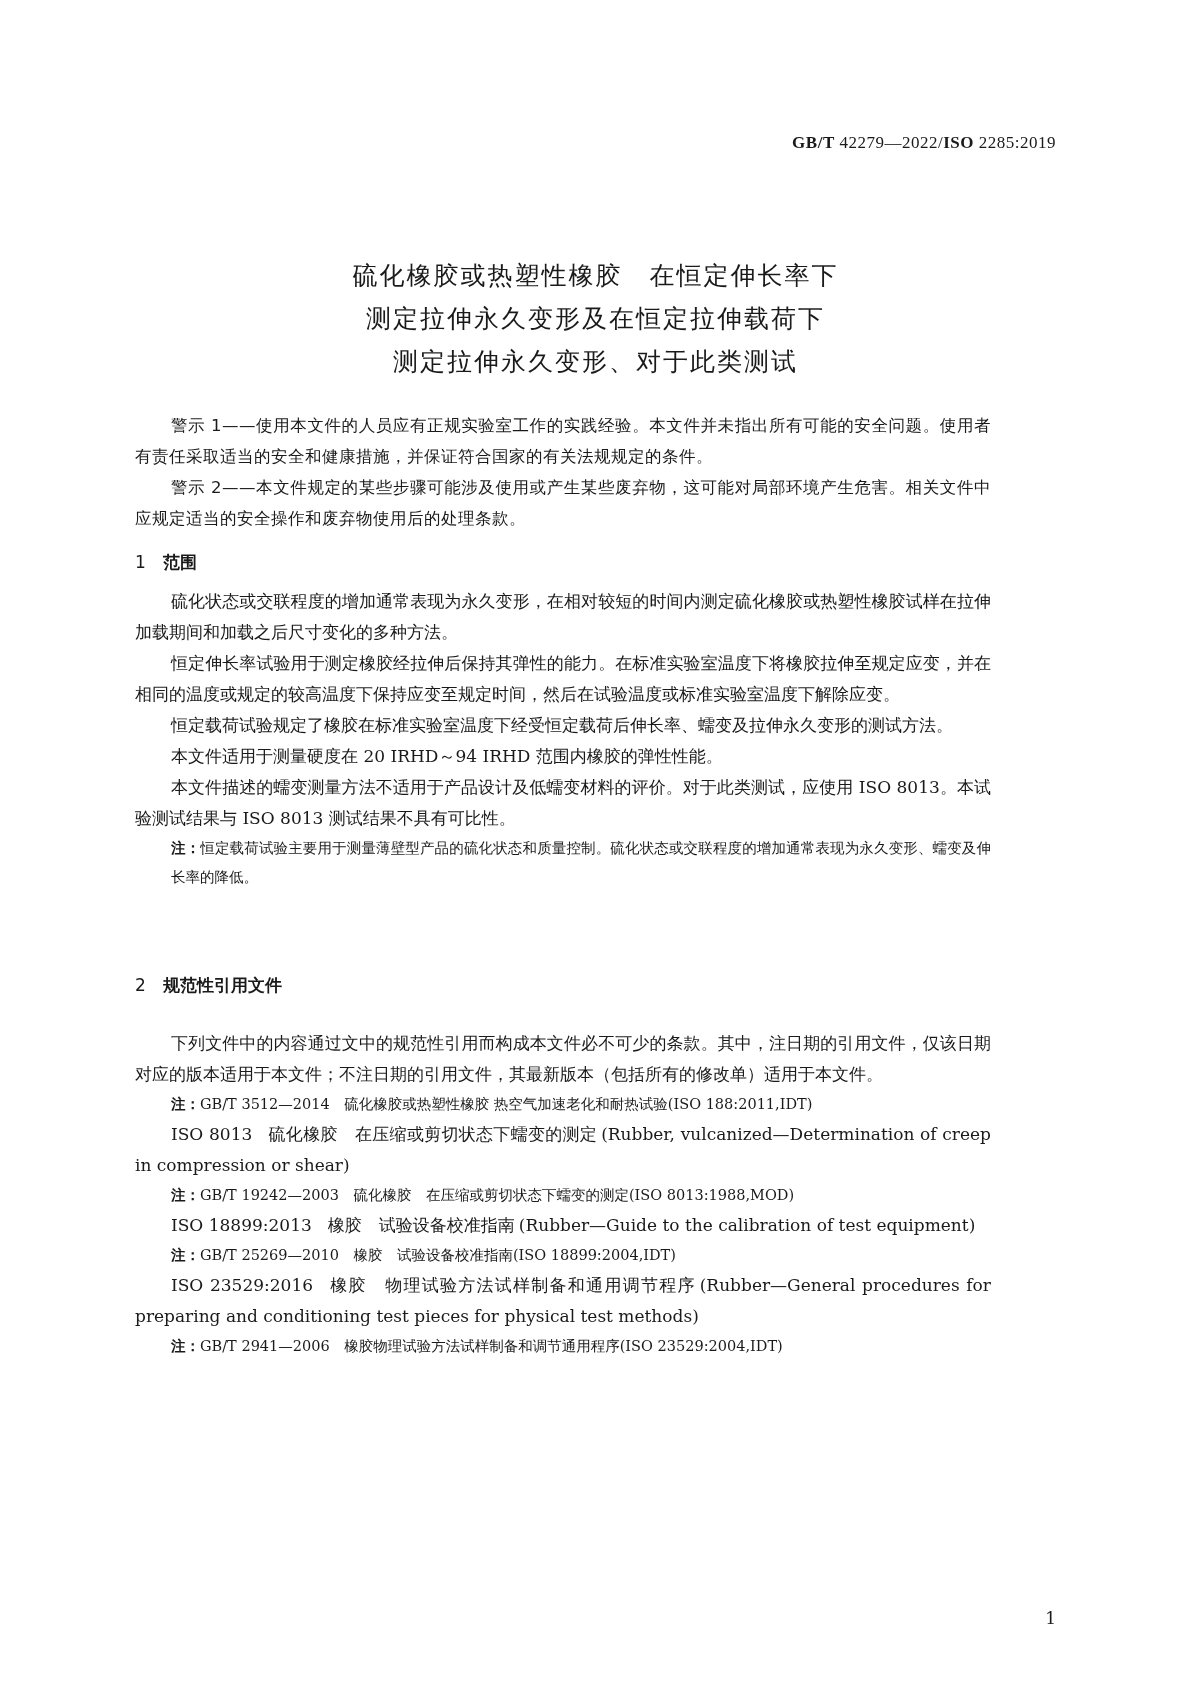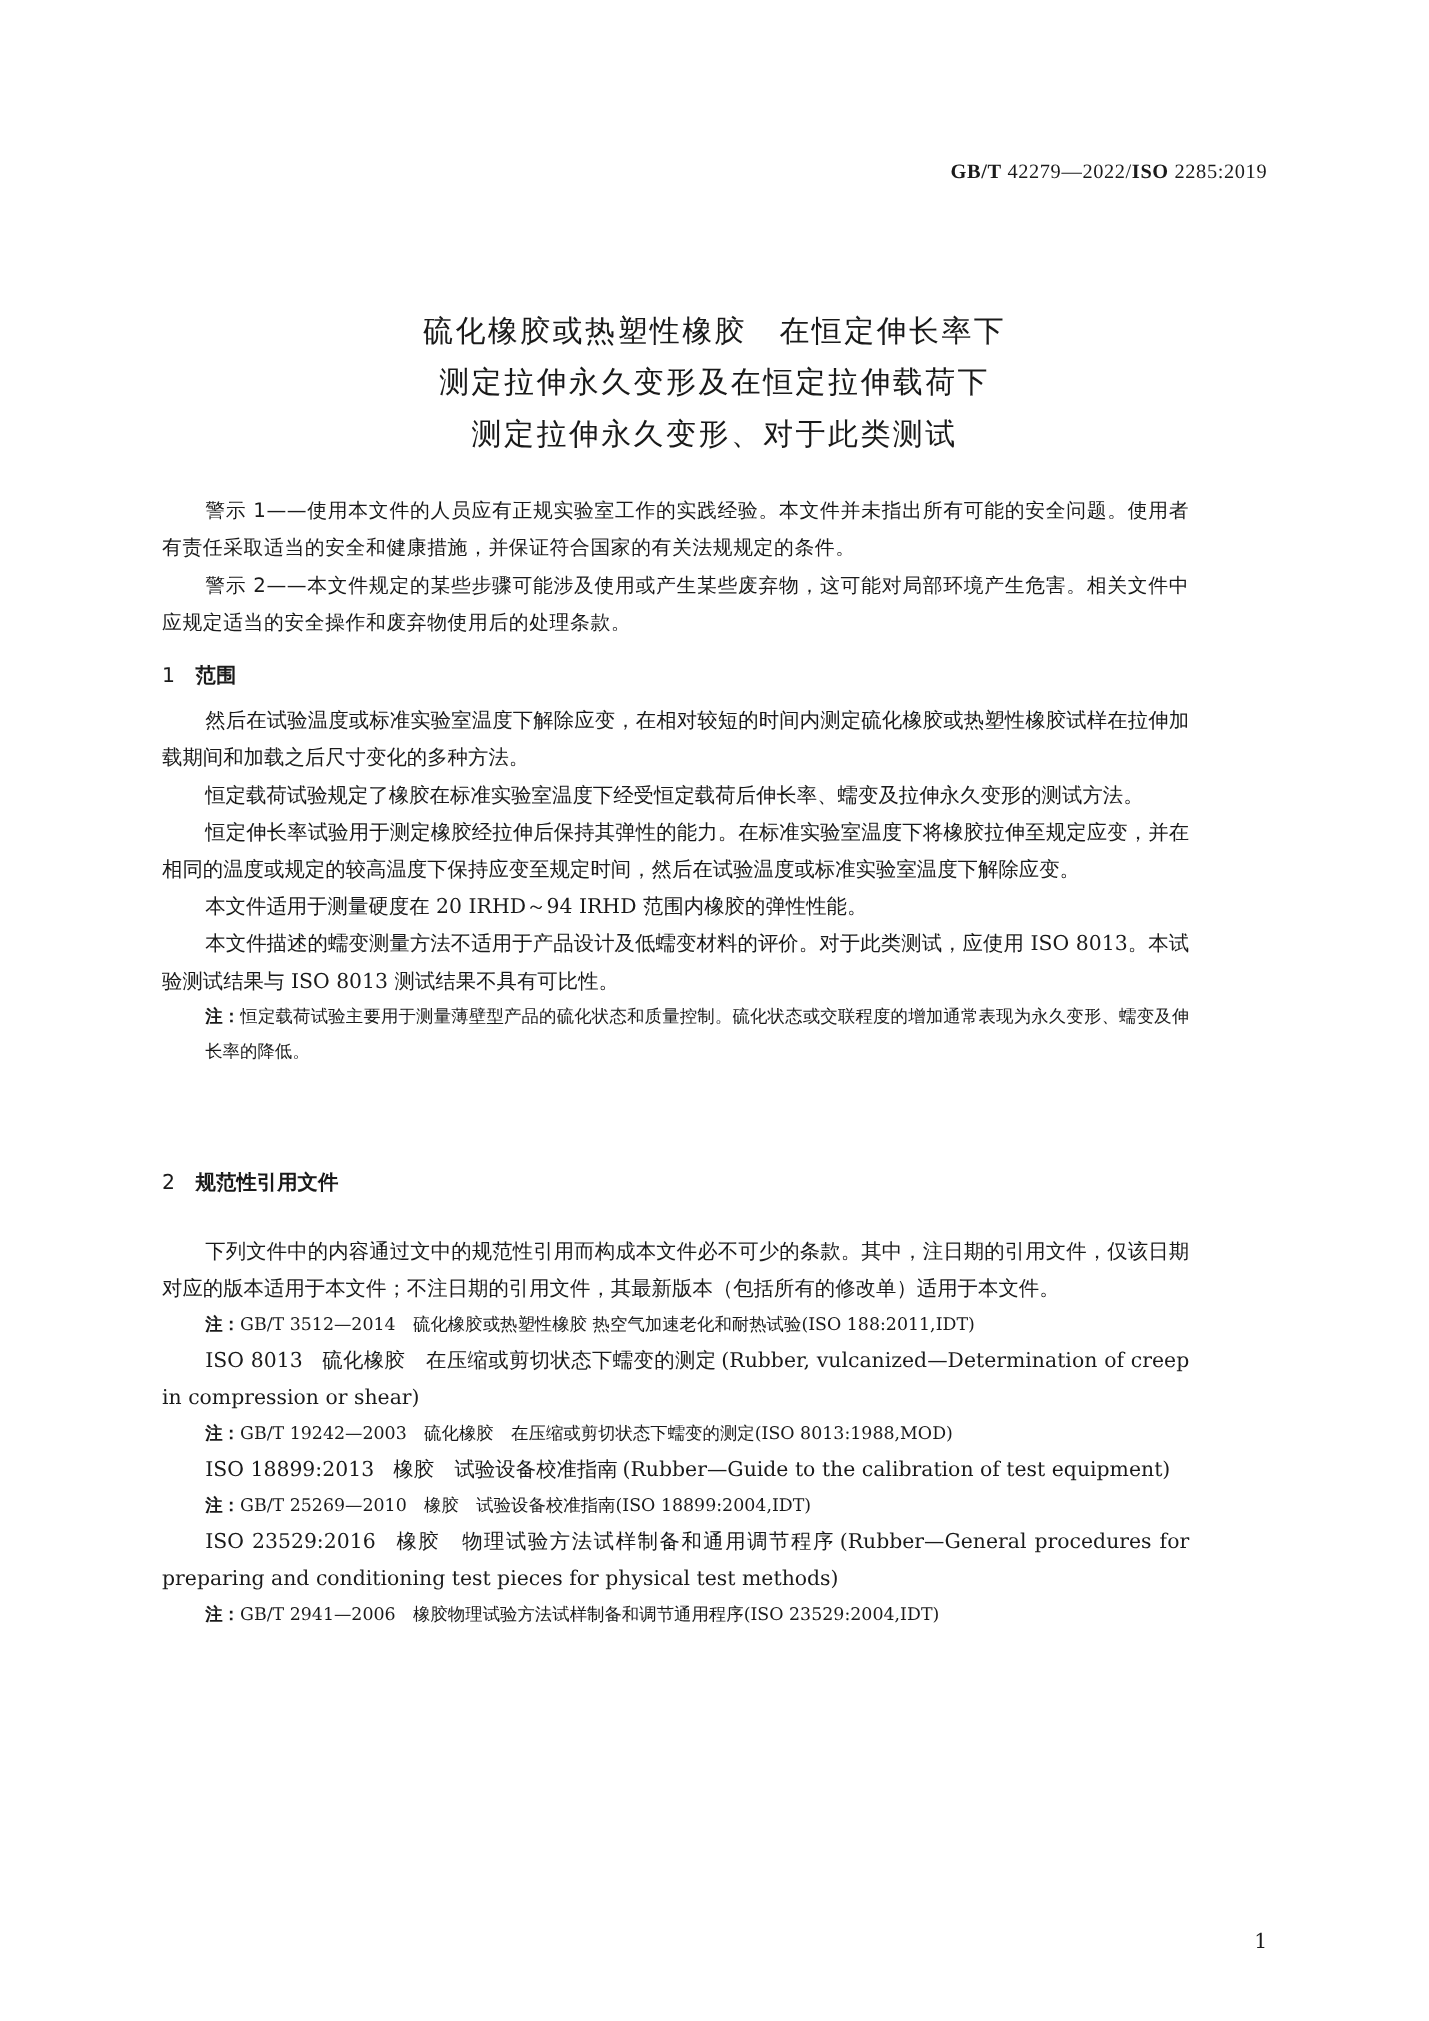--- a/index.html
+++ b/index.html
@@ -46,23 +46,23 @@
   <div class="block warn" style="top:378px;">
     <p class="p indent">警示 1——使用本文件的人员应有正规实验室工作的实践经验。本文件并未指出所有可能的安全问题。使用者有责任采取适当的安全和健康措施，并保证符合国家的有关法规规定的条件。</p>
     <p class="p indent">警示 2——本文件规定的某些步骤可能涉及使用或产生某些废弃物，这可能对局部环境产生危害。相关文件中应规定适当的安全操作和废弃物使用后的处理条款。</p>
   </div>
 
   <div class="h2" style="top:551px;">
     <span class="num">1</span><span>范围</span>
   </div>
 
   <div class="block" style="top:586px;">
-    <p class="p indent">然后在试验温度或标准实验室温度下解除应变，在相对较短的时间内测定硫化橡胶或热塑性橡胶试样在拉伸加载期间和加载之后尺寸变化的多种方法。</p>
+    <p class="p indent">硫化状态或交联程度的增加通常表现为永久变形，在相对较短的时间内测定硫化橡胶或热塑性橡胶试样在拉伸加载期间和加载之后尺寸变化的多种方法。</p>
+    <p class="p indent">恒定伸长率试验用于测定橡胶经拉伸后保持其弹性的能力。在标准实验室温度下将橡胶拉伸至规定应变，并在相同的温度或规定的较高温度下保持应变至规定时间，然后在试验温度或标准实验室温度下解除应变。</p>
     <p class="p indent">恒定载荷试验规定了橡胶在标准实验室温度下经受恒定载荷后伸长率、蠕变及拉伸永久变形的测试方法。</p>
-    <p class="p indent">恒定伸长率试验用于测定橡胶经拉伸后保持其弹性的能力。在标准实验室温度下将橡胶拉伸至规定应变，并在相同的温度或规定的较高温度下保持应变至规定时间，然后在试验温度或标准实验室温度下解除应变。</p>
     <p class="p indent">本文件适用于测量硬度在 20 IRHD～94 IRHD 范围内橡胶的弹性性能。</p>
     <p class="p indent">本文件描述的蠕变测量方法不适用于产品设计及低蠕变材料的评价。对于此类测试，应使用 ISO 8013。本试验测试结果与 ISO 8013 测试结果不具有可比性。</p>
     <p class="note"><span class="lbl">注：</span><span>恒定载荷试验主要用于测量薄壁型产品的硫化状态和质量控制。硫化状态或交联程度的增加通常表现为永久变形、蠕变及伸长率的降低。</span></p>
   </div>
 
   <div class="h2" style="top:974px;">
     <span class="num">2</span><span>规范性引用文件</span>
   </div>
 
   <div class="block" style="top:1028px;">

